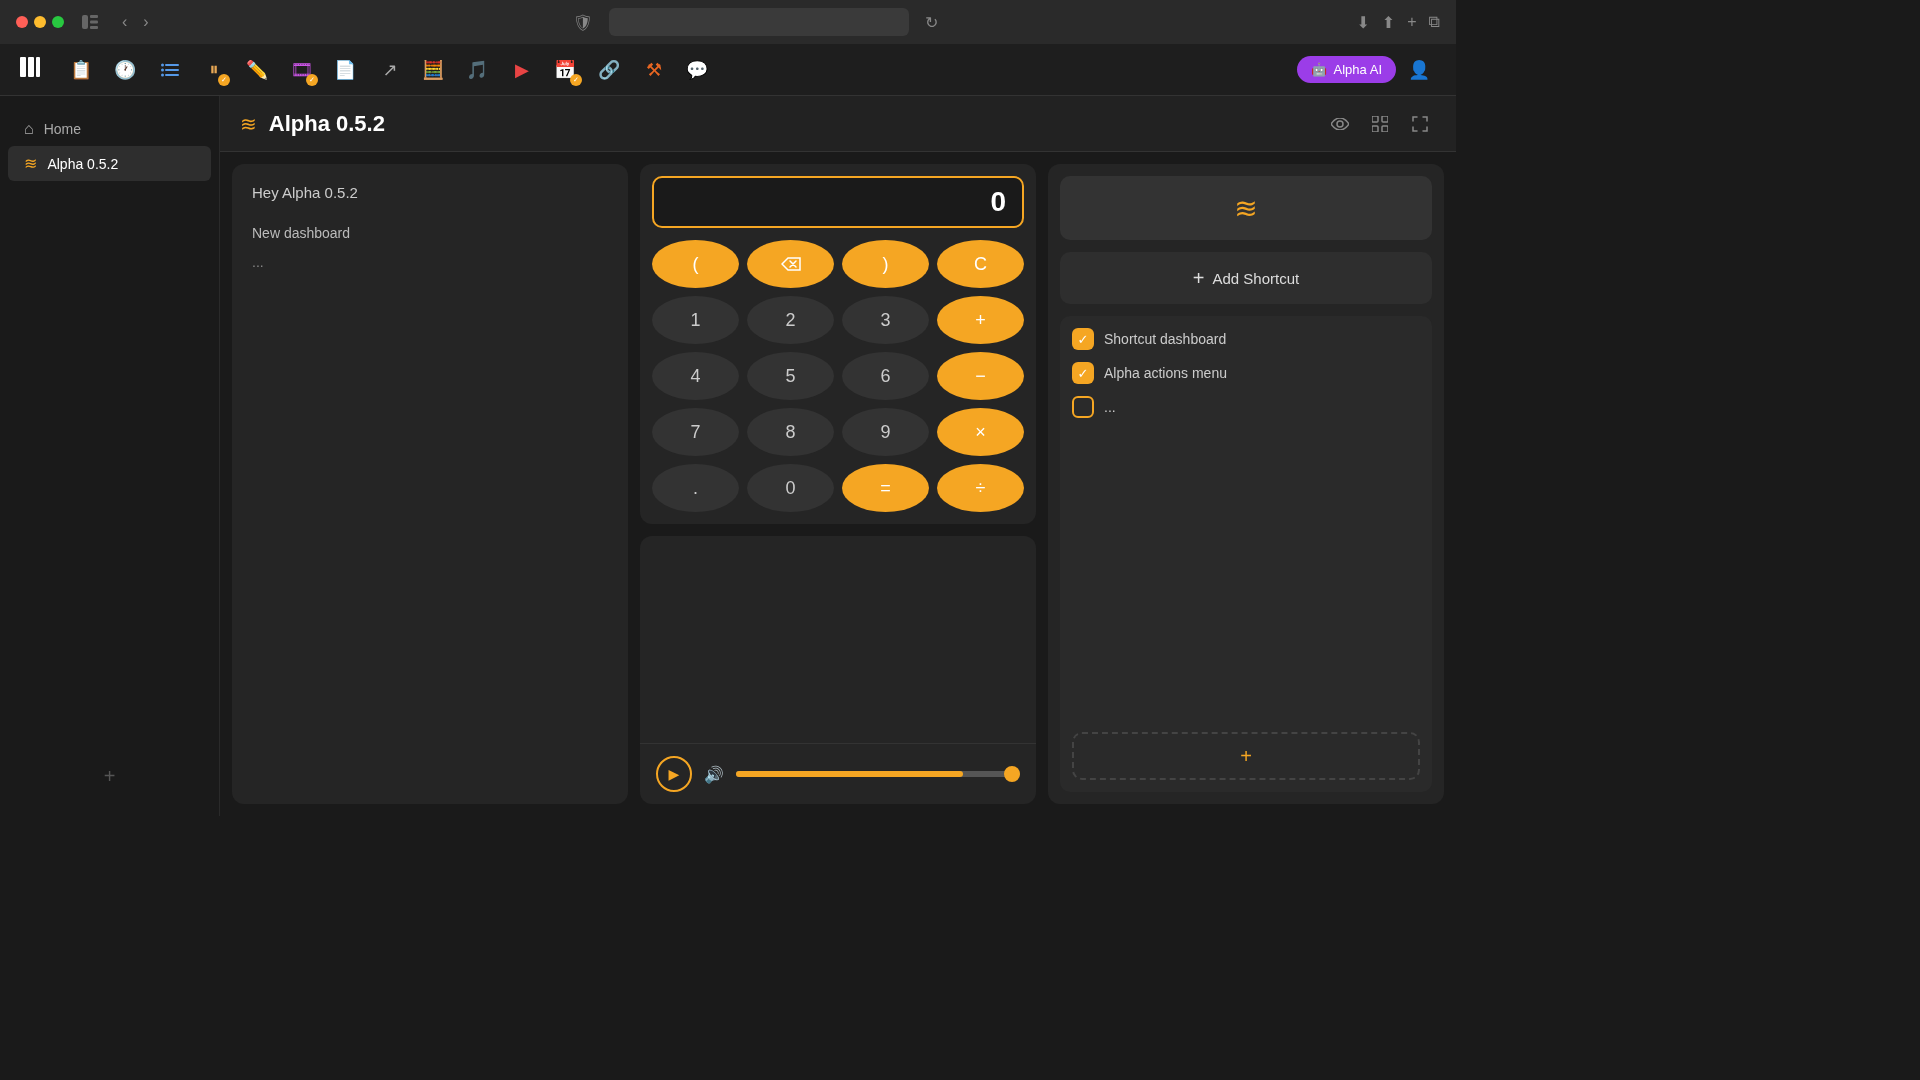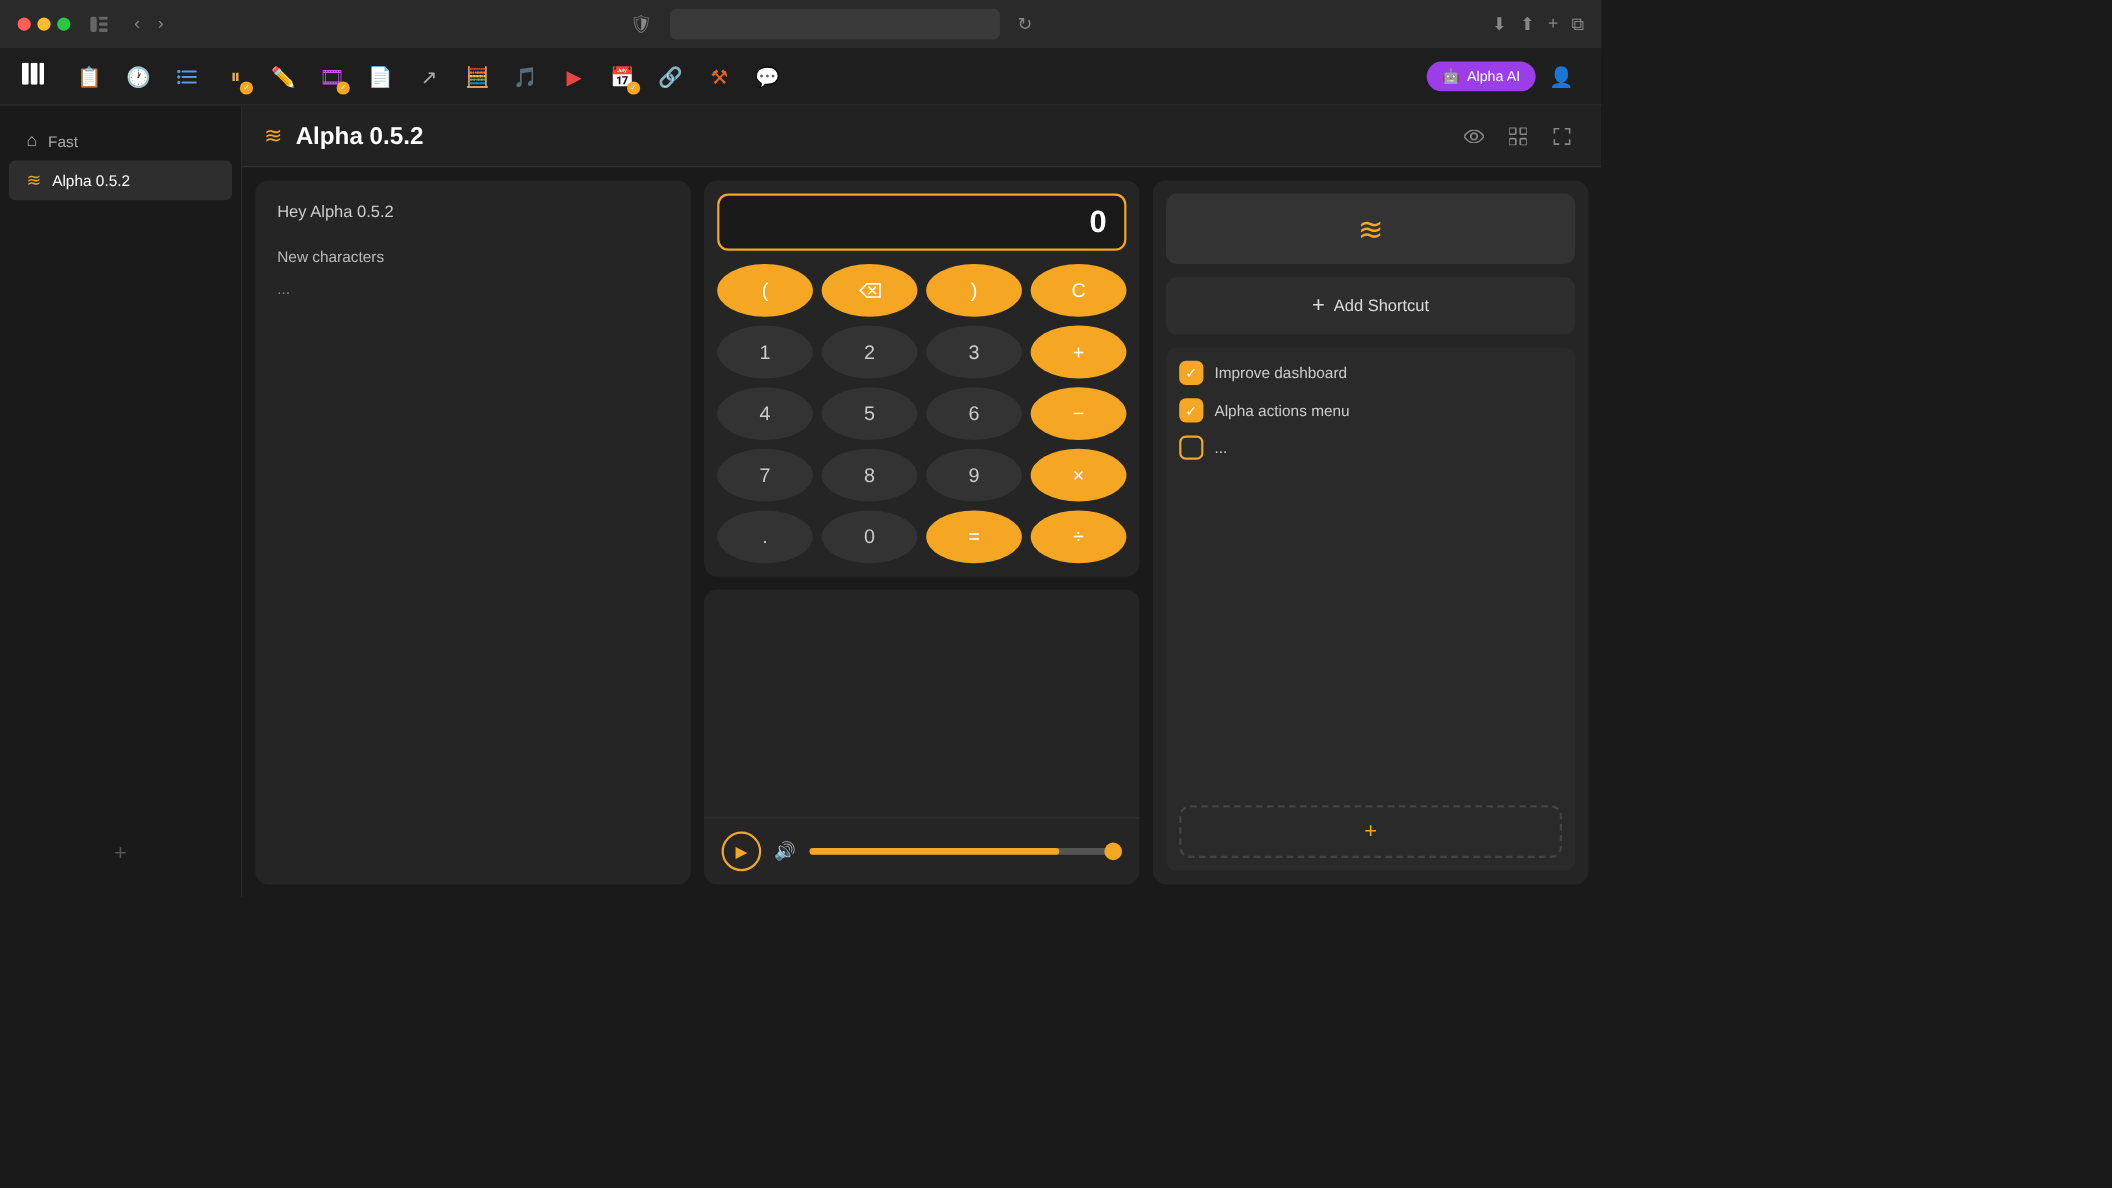--- a/index.html
+++ b/index.html
@@ -557,21 +557,21 @@
     <span>Alpha AI</span>
   </button>
   <button class="toolbar-user-btn">👤</button>
 </div>
 
 <div class="main-layout">
 
   <div class="sidebar">
     <div class="sidebar-item">
       <span class="sidebar-icon">⌂</span>
-      <span>Fast</span>
+      <span>Home</span>
     </div>
     <div class="sidebar-item active">
       <span class="sidebar-icon" style="color:#f5a623;">≋</span>
       <span>Alpha 0.5.2</span>
     </div>
     <div class="sidebar-add">
       <span>+</span>
     </div>
   </div>
 
@@ -602,21 +602,21 @@
         </button>
       </div>
     </div>
 
     <div class="grid-3col">
 
       <div class="panel">
         <div class="panel-content">
           <div class="left-panel-title">Hey Alpha 0.5.2</div>
           <div class="left-panel-text">
-            <div class="left-panel-item">New characters</div>
+            <div class="left-panel-item">New dashboard</div>
             <div class="left-panel-dots">...</div>
           </div>
         </div>
       </div>
 
       <div class="calc-middle-col">
 
         <div class="calc-panel">
           <div class="calc-display">0</div>
           <div class="calc-buttons">
@@ -673,21 +673,21 @@
         </div>
 
         <button class="add-shortcut-btn">
           <span class="add-shortcut-plus">+</span>
           <span>Add Shortcut</span>
         </button>
 
         <div class="todo-list">
           <div class="todo-item">
             <div class="todo-check-done">✓</div>
-            <span>Improve dashboard</span>
+            <span>Shortcut dashboard</span>
           </div>
           <div class="todo-item">
             <div class="todo-check-done">✓</div>
             <span>Alpha actions menu</span>
           </div>
           <div class="todo-item">
             <div class="todo-check-empty"></div>
             <span>...</span>
           </div>
 

